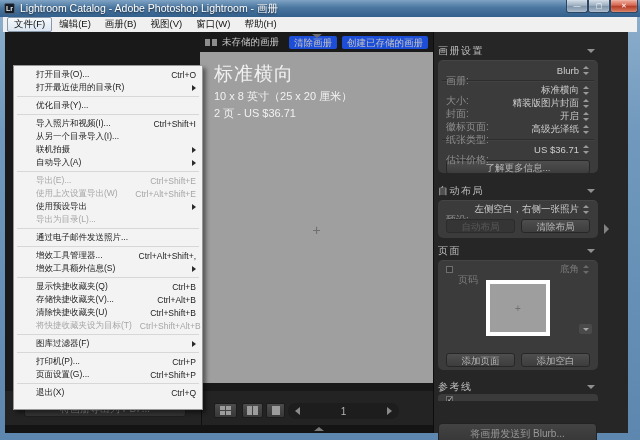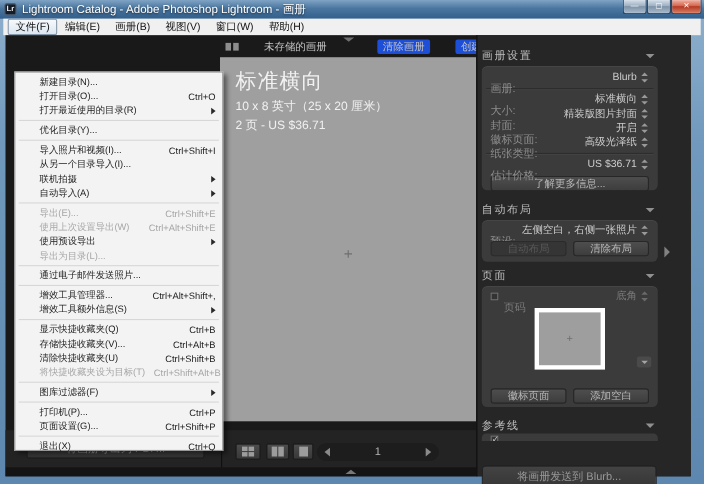--- a/index.html
+++ b/index.html
@@ -22,21 +22,21 @@
   .wbtn.close{width:28px;background:linear-gradient(180deg,#f0b0a0 0%,#d4654f 45%,#b53a24 50%,#d77f63 100%);}
   
   .menubar{position:absolute;left:3px;top:17px;width:634px;height:15px;background:#f0f0f0;
     display:flex;align-items:flex-start;padding-left:4px;}
   .mb-item{font-size:9.5px;color:#111;padding:1px 7px;white-space:nowrap;}
   .mb-item.active{background:linear-gradient(#f6fafd,#dbe6f1);border:1px solid #8798ab;border-radius:2px;padding:0 6px;}
   
   .app{position:absolute;left:5px;top:32px;width:623px;height:401px;background:#191919;}
   
   .hdrbar{position:absolute;left:195px;top:1px;width:233px;height:19px;background:#1a1a1a;
-    display:flex;align-items:center;padding:0 5px;gap:23px;}
+    display:flex;align-items:center;padding:0 5px;gap:5px;}
   .book-icon{display:flex;gap:2px;flex:none;}
   .book-icon i{width:5px;height:7px;background:#8d8d8d;display:block;}
   .hdr-label{font-size:9.5px;color:#c6c6c6;white-space:nowrap;}
   .hdr-spacer{flex:1;}
   .hdr-btn{height:13px;line-height:13px;background:#1d4ed8;border-radius:2px;color:#c2c2c2;
     font-size:9.5px;padding:0 5px;white-space:nowrap;}
   .reveal-top{position:absolute;left:307px;top:2px;width:0;height:0;
     border-left:5px solid transparent;border-right:5px solid transparent;border-top:4px solid #6f6f6f;}
   
   .canvas{position:absolute;left:195px;top:20px;width:233px;height:331px;background:#9f9f9f;}
@@ -279,43 +279,39 @@
         </div>
         <div class="thumb-wrap">
           <div class="pagethumb">
             <div class="inner">
               <span>+</span>
             </div>
           </div>
           <div class="mini-drop"></div>
         </div>
         <div class="btn-pair">
-          <div class="pbtn">徽标页面</div>
+          <div class="pbtn">添加页面</div>
           <div class="pbtn">添加空白</div>
         </div>
       </div>
 
       <div class="phead ph4">
         <span>参考线</span>
         <span class="tri"></span>
       </div>
       <div class="cliprow">
         <span class="checkbox checked"></span>
         <span class="plab">显示参考线</span>
       </div>
       <div class="send-btn">将画册发送到 Blurb...</div>
       <div class="edge-arrow"></div>
     </div>
 
     <div class="menu" id="file-menu">
         <div class="mi">
-          <span class="ml">新建目录(N)...</span>
-          <span class="mr"></span>
-        </div>
-        <div class="mi">
           <span class="ml">打开目录(O)...</span>
           <span class="mr">Ctrl+O</span>
         </div>
         <div class="mi">
           <span class="ml">打开最近使用的目录(R)</span>
           <span class="mr subarrow"></span>
         </div>
         <div class="msep"></div>
         <div class="mi">
           <span class="ml">优化目录(Y)...</span>

